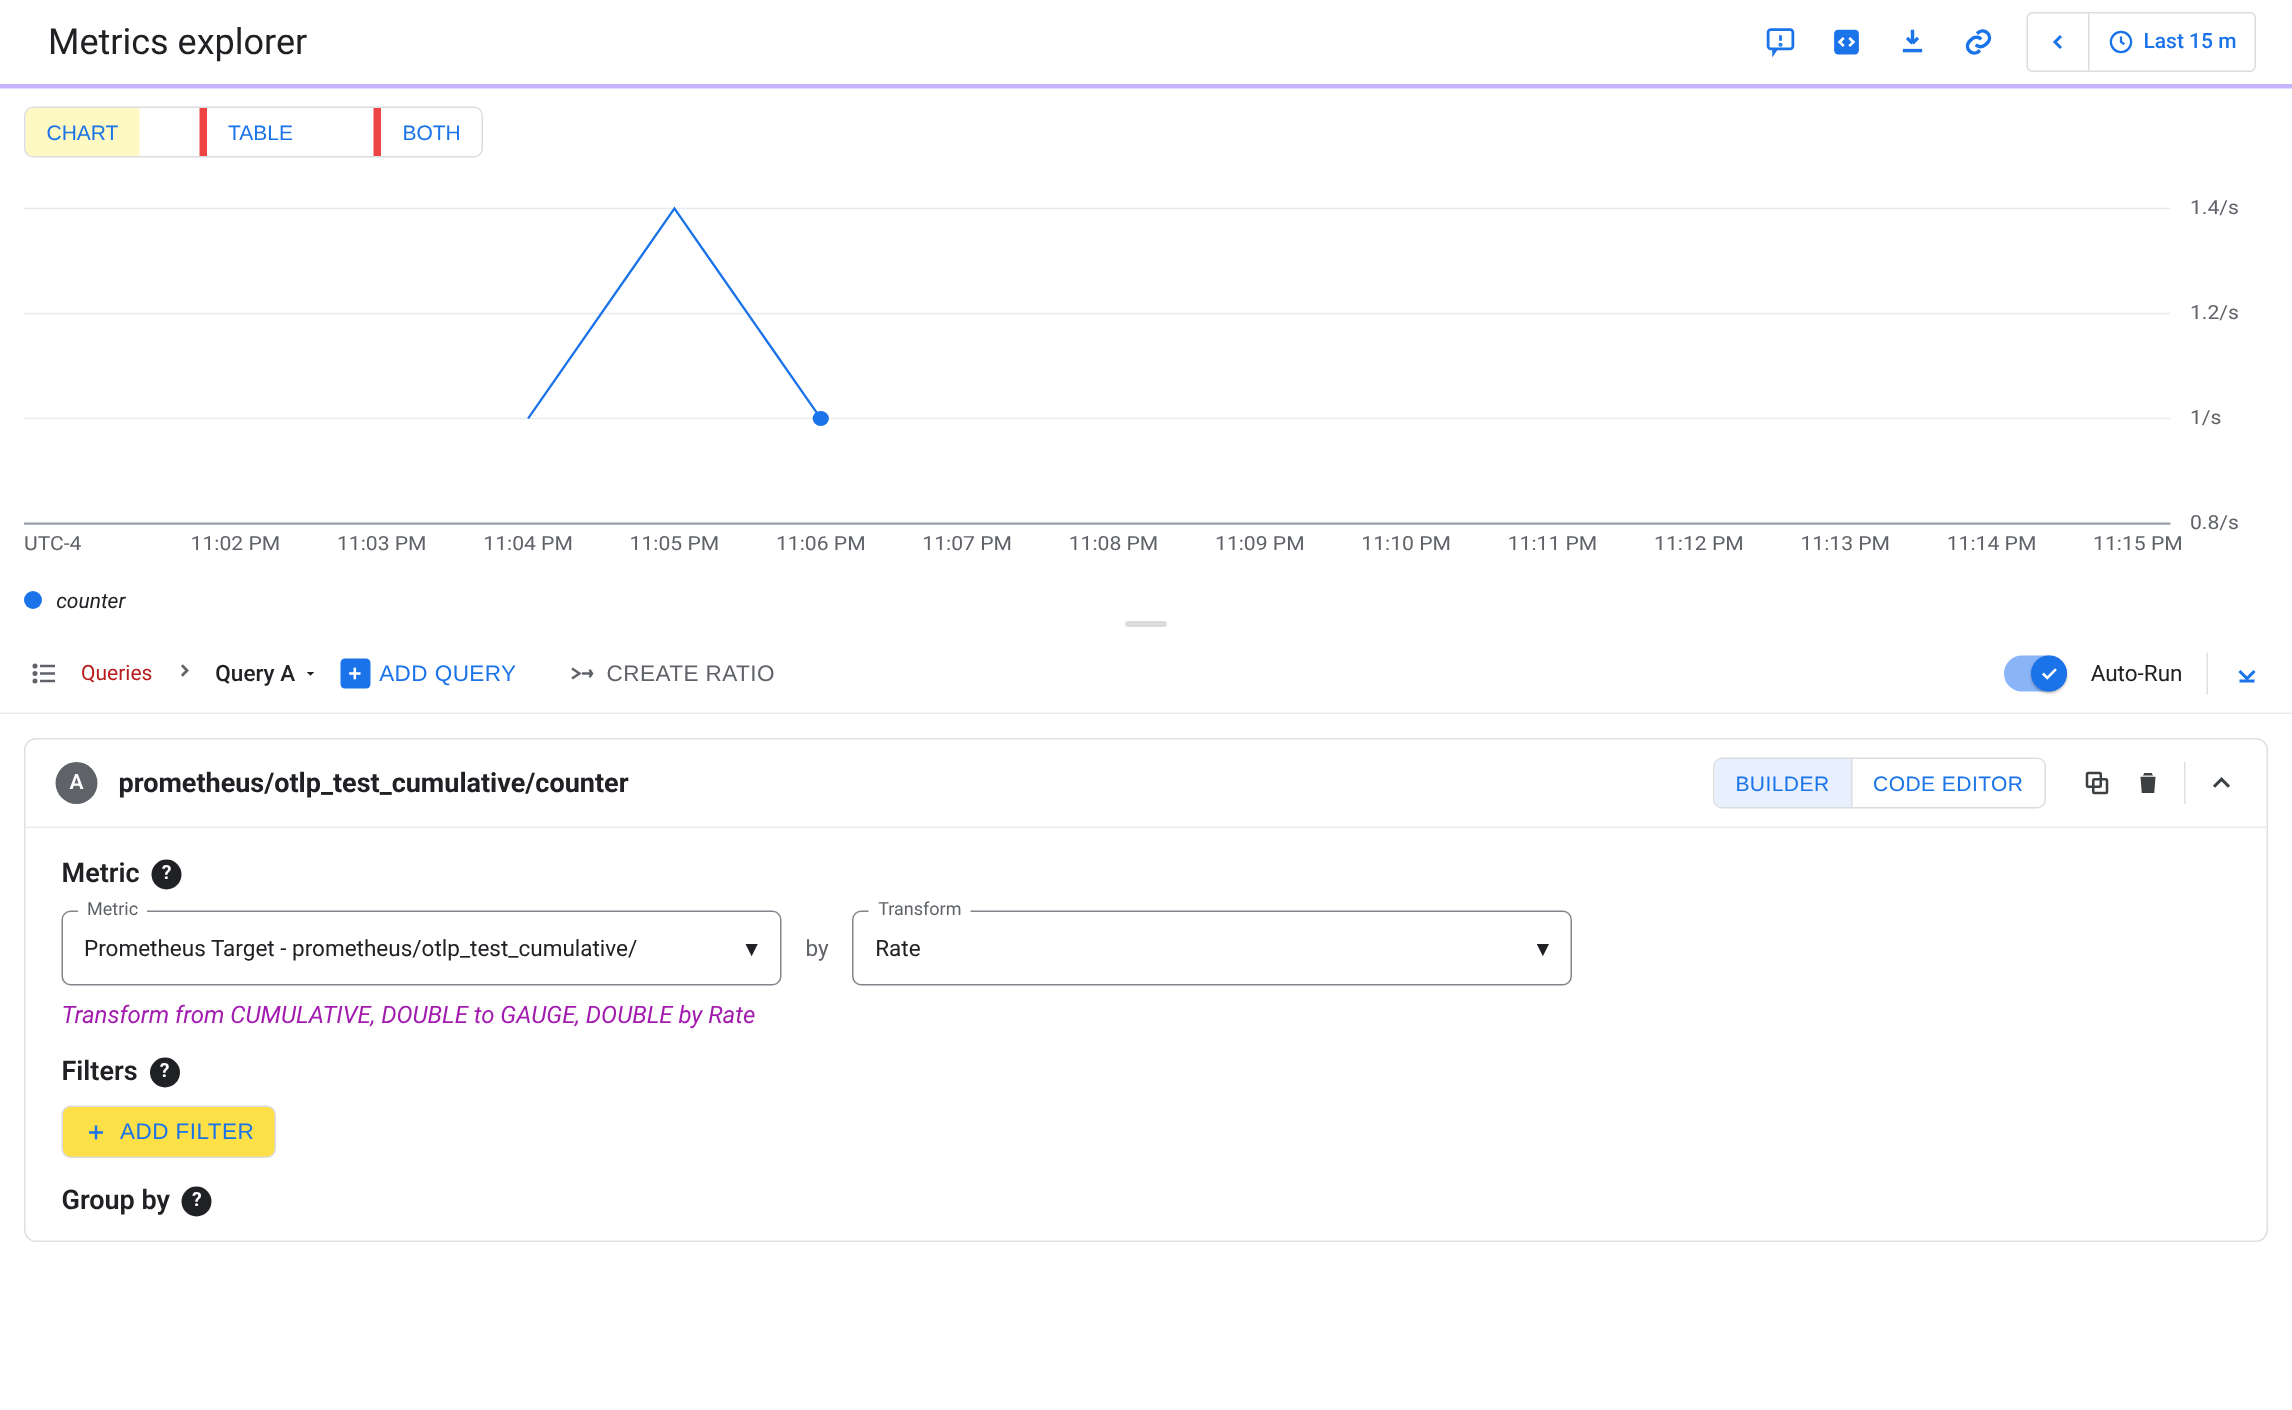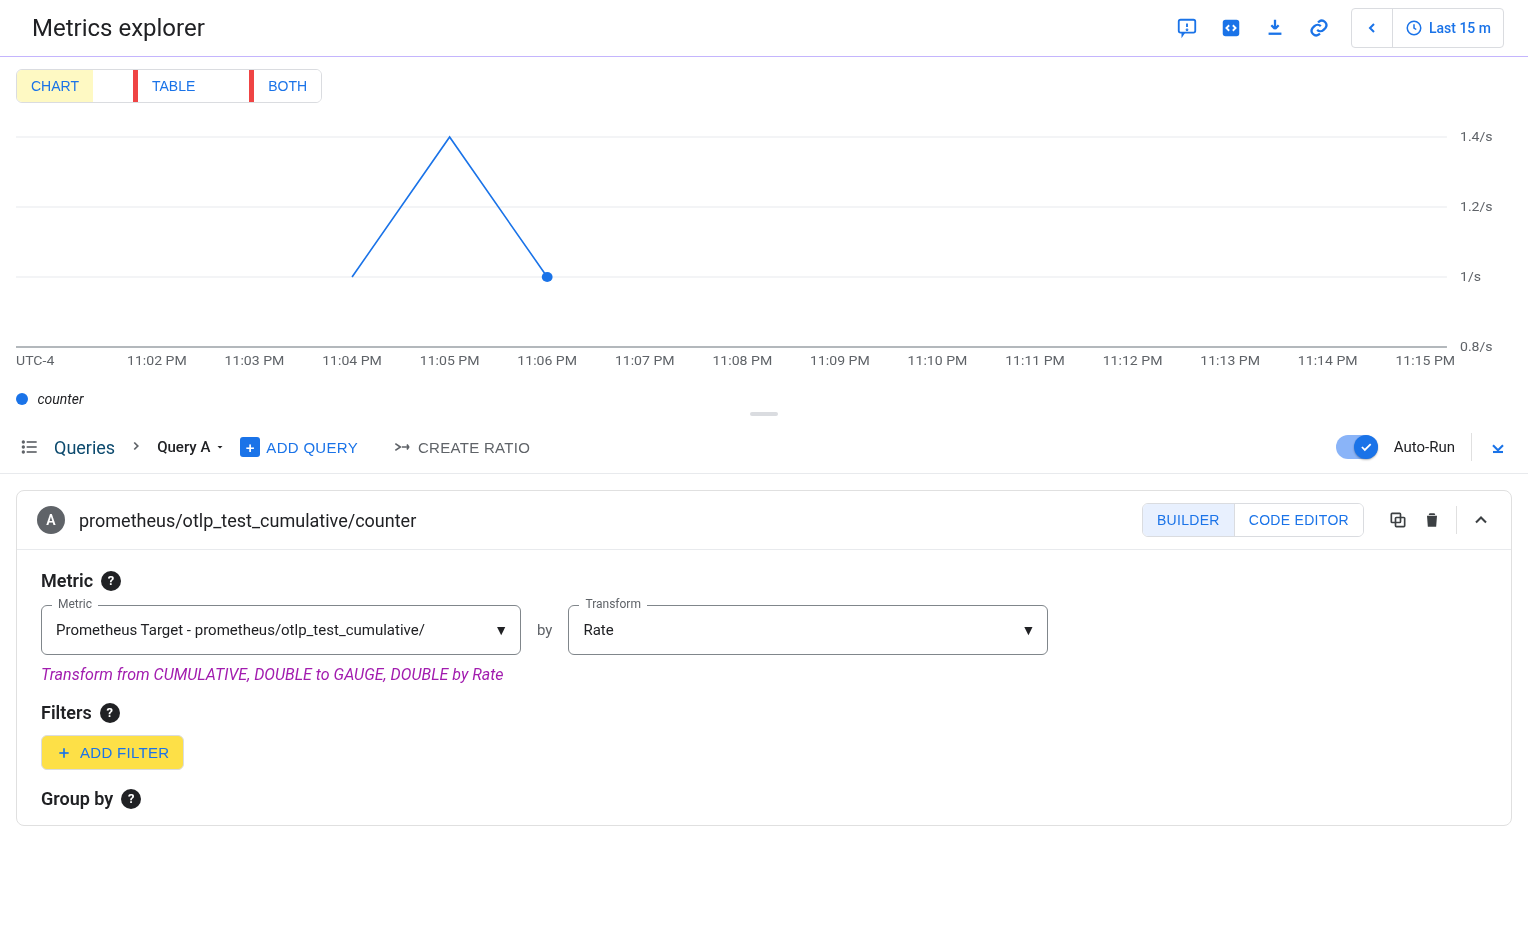--- a/index.html
+++ b/index.html
@@ -8,21 +8,21 @@
     font-size: 14px;
     color: #202124;
     background: #fff;
     overflow-x: hidden;
   }
   .topbar {
     display: flex;
     align-items: center;
     justify-content: space-between;
     padding: 8px 24px 8px 32px;
-    border-bottom: 1px solid #c4b5fd;
+    border-bottom: 3px solid #c4b5fd;
   }
   .title {
     font-size: 24px;
     font-weight: 400;
     color: #202124;
   }
   .top-actions {
     display: flex;
     align-items: center;
     gap: 4px;
@@ -113,21 +113,21 @@
 
   .queries-bar {
     display: flex;
     align-items: center;
     padding: 12px 20px;
     border-bottom: 1px solid #e8eaed;
     gap: 16px;
   }
   .queries-bar .left { display: flex; align-items: center; gap: 14px; flex: 1; }
   .bread-icon { color: #5f6368; display: inline-flex; }
-  .bread-text { color: #0c4a6e; font-size: 18px; }
+  .bread-text { color: #b91c1c; font-size: 14px; }
   .chev { color: #5f6368; }
   .query-label {
     font-size: 15px;
     font-weight: 500;
     color: #202124;
     display: inline-flex;
     align-items: center;
     gap: 4px;
   }
   .btn-link {
@@ -196,21 +196,21 @@
     background: #5f6368;
     color: #fff;
     display: inline-flex;
     align-items: center;
     justify-content: center;
     font-weight: 600;
     font-size: 14px;
   }
   .metric-path {
     font-size: 18px;
-    font-weight: 400;
+    font-weight: 700;
     flex: 1;
   }
   .mode-toggle {
     display: inline-flex;
     border: 1px solid #dadce0;
     border-radius: 6px;
     overflow: hidden;
   }
   .mode-toggle button {
     border: none;

